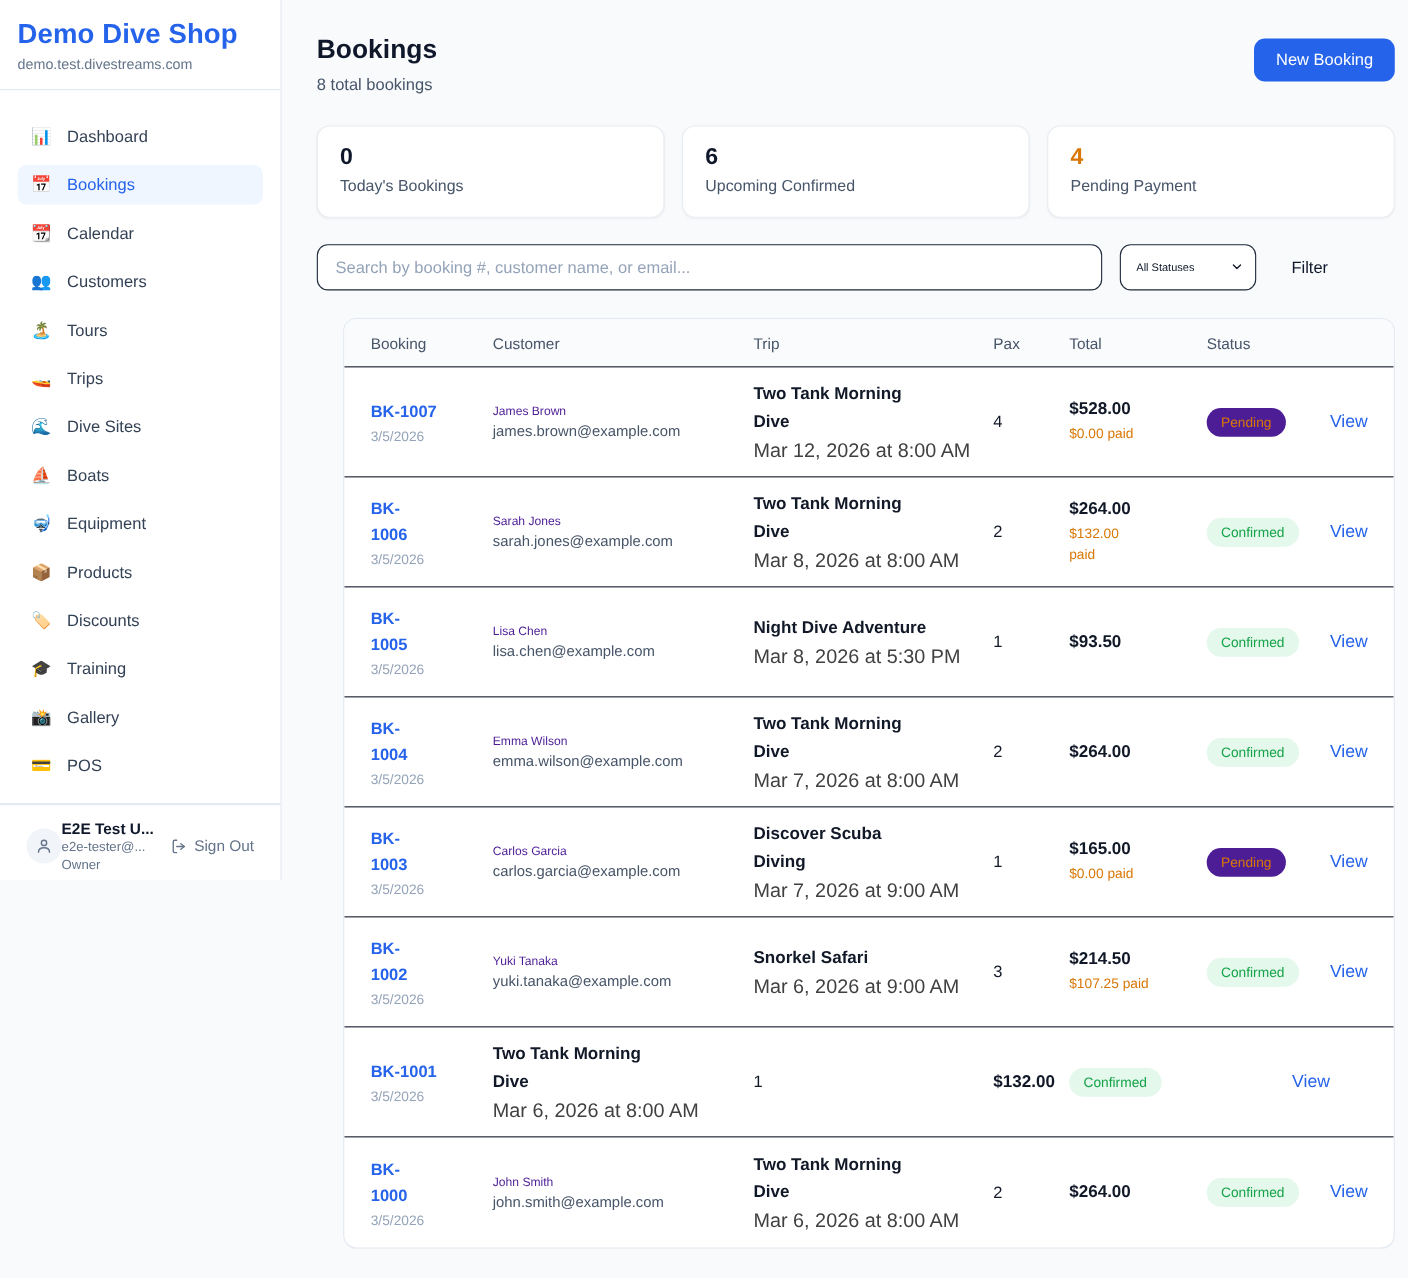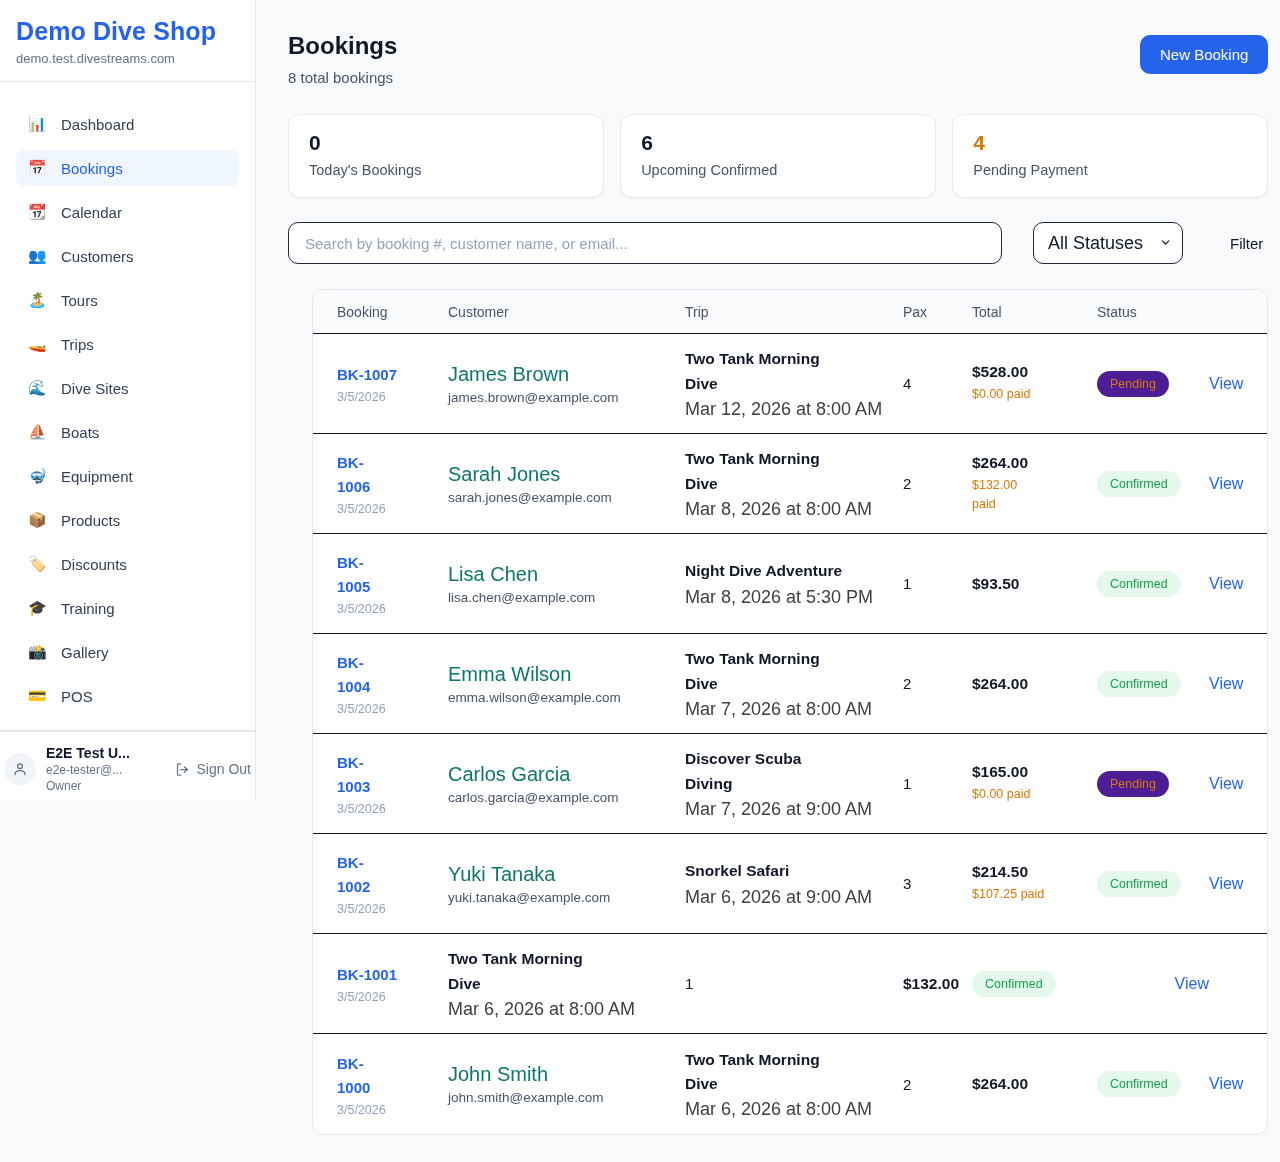--- a/index.html
+++ b/index.html
@@ -24,22 +24,22 @@
   .sidebar-sep { border-top:1px solid #e2e8f0; }
   .nav { flex:1; padding:24px 16px 8px; }
   .nav-item {
     display:flex; align-items:center; gap:13px;
     height:36px; padding:0 12px; margin-bottom:8px;
     border-radius:8px; font-size:15px; color:#334155; cursor:pointer;
   }
   .nav-item.active { background:#eff6ff; color:#2563eb; }
   .nav-icon { width:20px; font-size:15px; text-align:center; }
   .user-section {
-    border-top:1px solid #e2e8f0; padding:13px 4px;
-    display:flex; align-items:center; gap:10px;
+    border-top:1px solid #e2e8f0; padding:13px 24px;
+    display:flex; align-items:center; 
   }
   .avatar {
     width:32px; height:32px; min-width:32px; border-radius:50%;
     background:#f1f5f9; display:flex; align-items:center; justify-content:center;
   }
   .user-info { flex:1; min-width:0; }
   .user-name { font-size:14px; font-weight:bold; color:#0f172a; white-space:nowrap; }
   .user-email, .user-role { font-size:12px; color:#64748b; margin-top:2px; white-space:nowrap; }
   .signout-btn {
     display:flex; align-items:center; gap:7px;
@@ -60,32 +60,32 @@
 
   .stats { display:flex; gap:16px; margin-top:28px; }
   .stat-card {
     flex:1; height:84px; background:#fff; border:1px solid #e9edf2;
     border-radius:12px; padding:17px 20px;
     box-shadow:0 1px 2px rgba(15,23,42,.05);
   }
   .stat-value { font-size:21px; font-weight:bold; color:#0f172a; line-height:1; }
   .stat-label { font-size:14.5px; color:#475569; margin-top:9px; }
 
-  .filter-row { display:flex; margin-top:24px;gap:15px; }
+  .filter-row { display:flex; margin-top:24px; }
   .search-input {
     width:714px; height:42px; background:#fff;
     border:1.5px solid #1e293b; border-radius:10px;
     padding:0 16px; font-size:15px; font-family:inherit; color:#0f172a;
   }
   .search-input::placeholder { color:#94a3b8; }
   .select-wrap { position:relative; margin-left:16px; }
   .status-select {
-    height:42px; width:150px; background:#fff; color:#0f172a;
+    height:42px; width:124px; background:#fff; color:#0f172a;
     border:1.5px solid #1e293b; border-radius:10px;
-    padding:0 30px 0 14px; font-size:18px; font-family:inherit;
+    padding:0 30px 0 14px; font-size:10px; font-family:inherit;
     appearance:none; -webkit-appearance:none; cursor:pointer;
   }
   .select-chevron { position:absolute; right:11px; top:14px; pointer-events:none; }
   .filter-btn {
     margin-left:32px; background:none; border:none; font-family:inherit;
     font-size:15px; color:#0f172a; cursor:pointer;
   }
 
   
   .table-card {
@@ -99,21 +99,21 @@
   }
   .thead {
     height:44px; background:#fafbfc;
     border-bottom:1.5px solid #111827;
     font-size:14px; color:#475569; font-weight:500;
   }
   .trow { height:100px; border-bottom:1px solid #111827; font-size:15px; }
   .trow:last-child { border-bottom:none; }
   .bk-id { color:#2563eb; font-weight:600; white-space:pre-line; line-height:1.6; cursor:pointer; }
   .bk-date { font-size:12.5px; color:#94a3b8; margin-top:3px; }
-  .c-name { color:#0f766e; font-size:20px; }
+  .c-name { color:#4c1d95; font-size:11px; }
   .c-email { font-size:13.5px; color:#475569; margin-top:4px; }
   .t-name { color:#111827; font-weight:600; font-size:15.5px; white-space:pre-line; line-height:1.55; }
   .t-date { font-size:18px; color:#404040; margin-top:3px; }
   .cell-pax { color:#111827; }
   .amount { color:#111827; font-weight:bold; font-size:15.5px; }
   .paid { font-size:12.5px; color:#d97706; margin-top:4px; white-space:pre-line; line-height:1.5; }
   .badge {
     display:inline-block; padding:6px 13px; border-radius:999px;
     font-size:12.5px; font-weight:500;
   }

